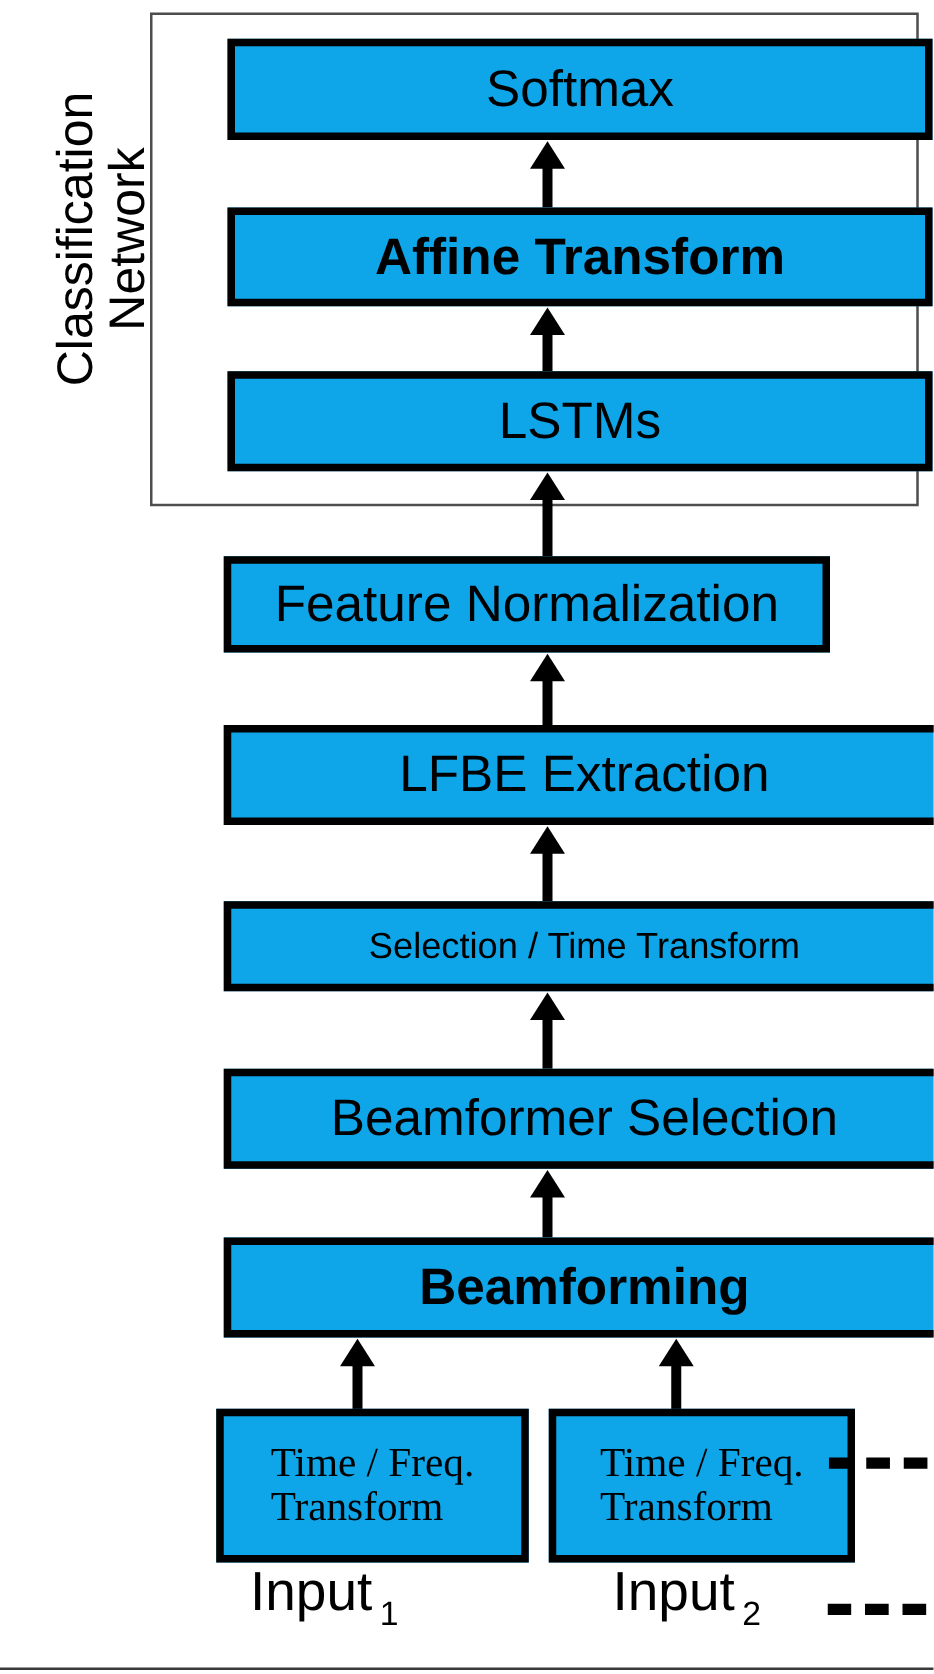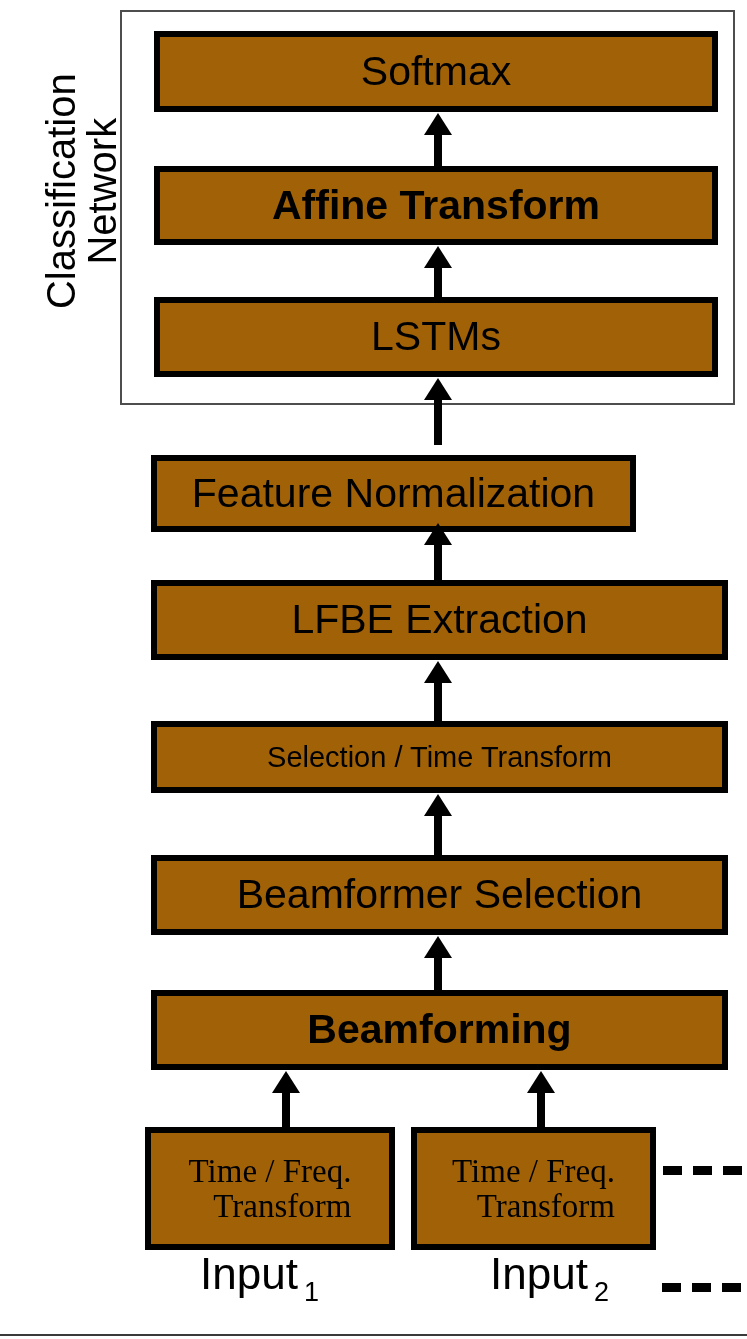--- a/index.html
+++ b/index.html
@@ -25,27 +25,28 @@
     border: 2px solid #4d4d4d;
     box-sizing: border-box;
     background: transparent;
   }
 
   
   .node {
     position: absolute;
     box-sizing: border-box;
     border: 6px solid #000000;
-    background: #a16207;
+    background: #0ea5e9;
     display: flex;
     align-items: center;
     justify-content: center;
-    text-align: right;
+    text-align: left;
     line-height: 1.05;
     color: #000000;
+    margin-left: 28px;
   }
   .node.lg { font-size: 41px; }
   .node.md { font-size: 33px; font-family: Liberation Serif, serif; }
   .node.sm { font-size: 29px; }
 
   
   .side-label {
     position: absolute;
     transform-origin: center center;
     transform: rotate(-90deg);
@@ -138,21 +139,21 @@
     <div class="shaft" style="height:38px;"></div>
   </div>
 
   <div class="node lg" style="left:154px; top:297px; width:564px; height:80px;">LSTMs</div>
 
   <div class="arrow" style="left:420px; top:378px; width:36px; height:67px;">
     <div class="head"></div>
     <div class="shaft" style="height:52px;"></div>
   </div>
 
-  <div class="node lg" style="left:151px; top:455px; width:485px; height:77px;">Feature Normalization</div>
+  <div class="node lg" style="left:151px; top:445px; width:485px; height:77px;">Feature Normalization</div>
 
   <div class="arrow" style="left:420px; top:523px; width:36px; height:57px;">
     <div class="head"></div>
     <div class="shaft" style="height:42px;"></div>
   </div>
 
   <div class="node lg" style="left:151px; top:580px; width:577px; height:80px;">LFBE Extraction</div>
 
   <div class="arrow" style="left:420px; top:661px; width:36px; height:60px;">
     <div class="head"></div>

